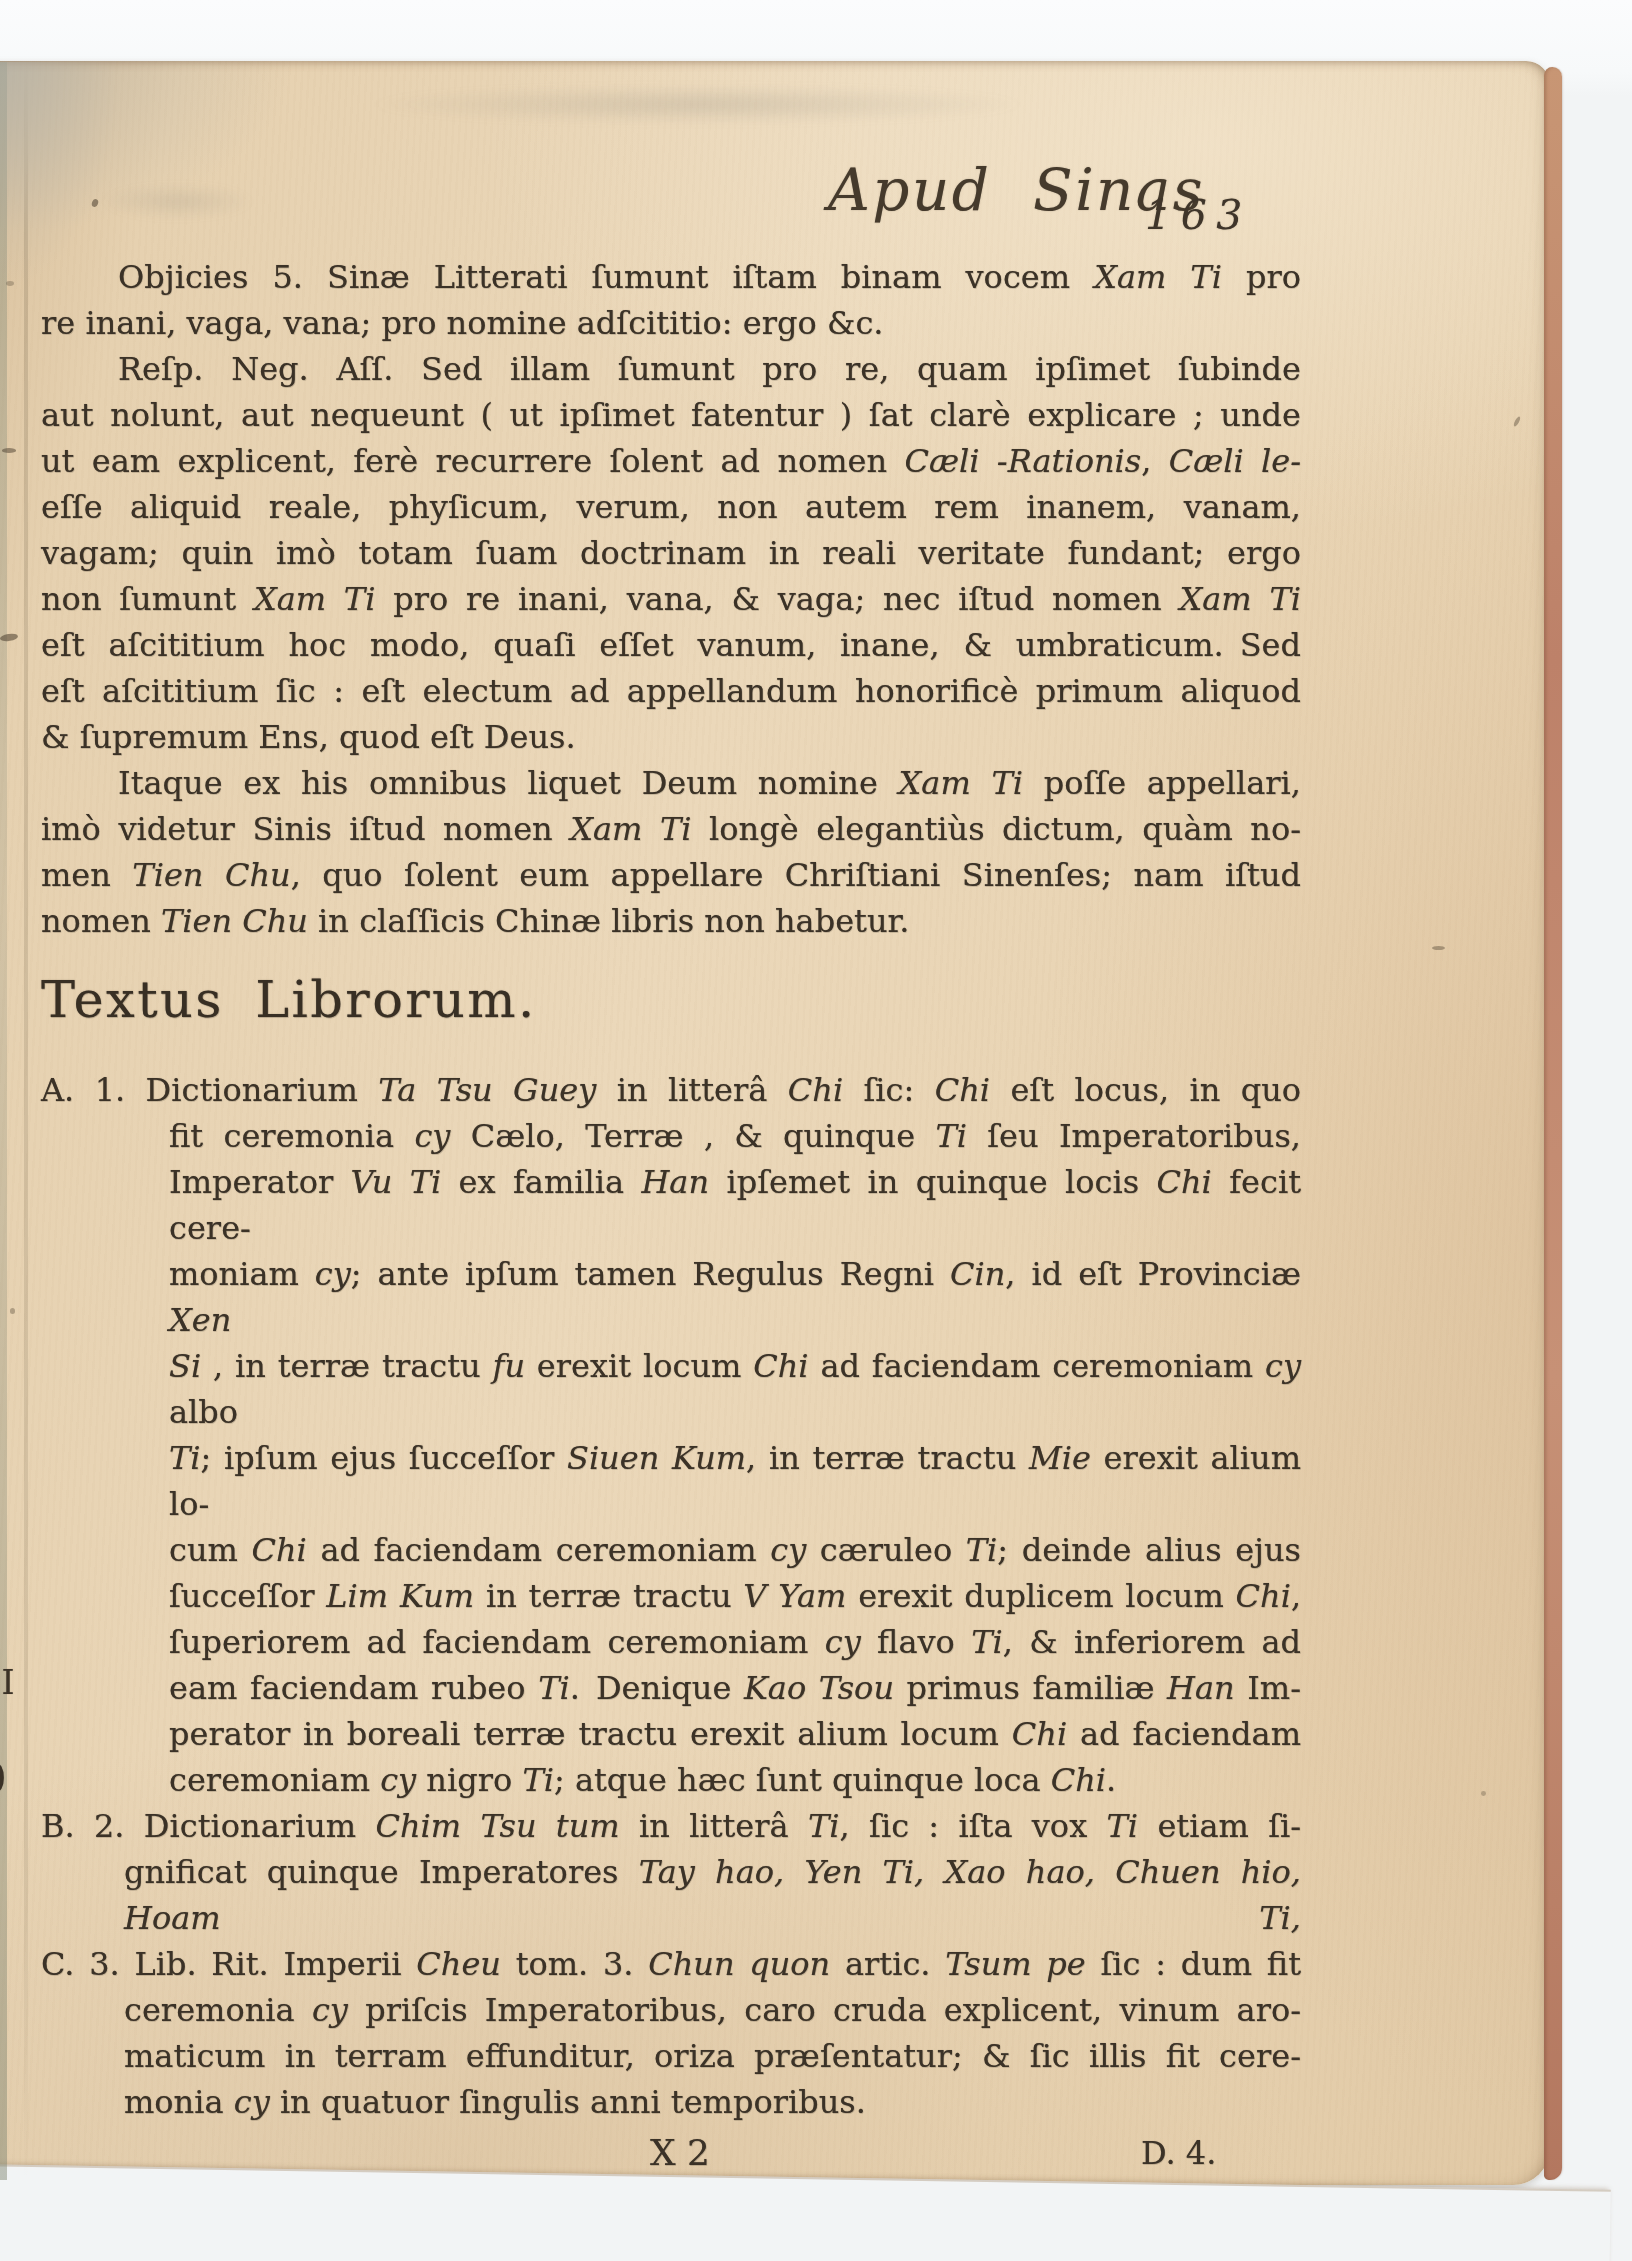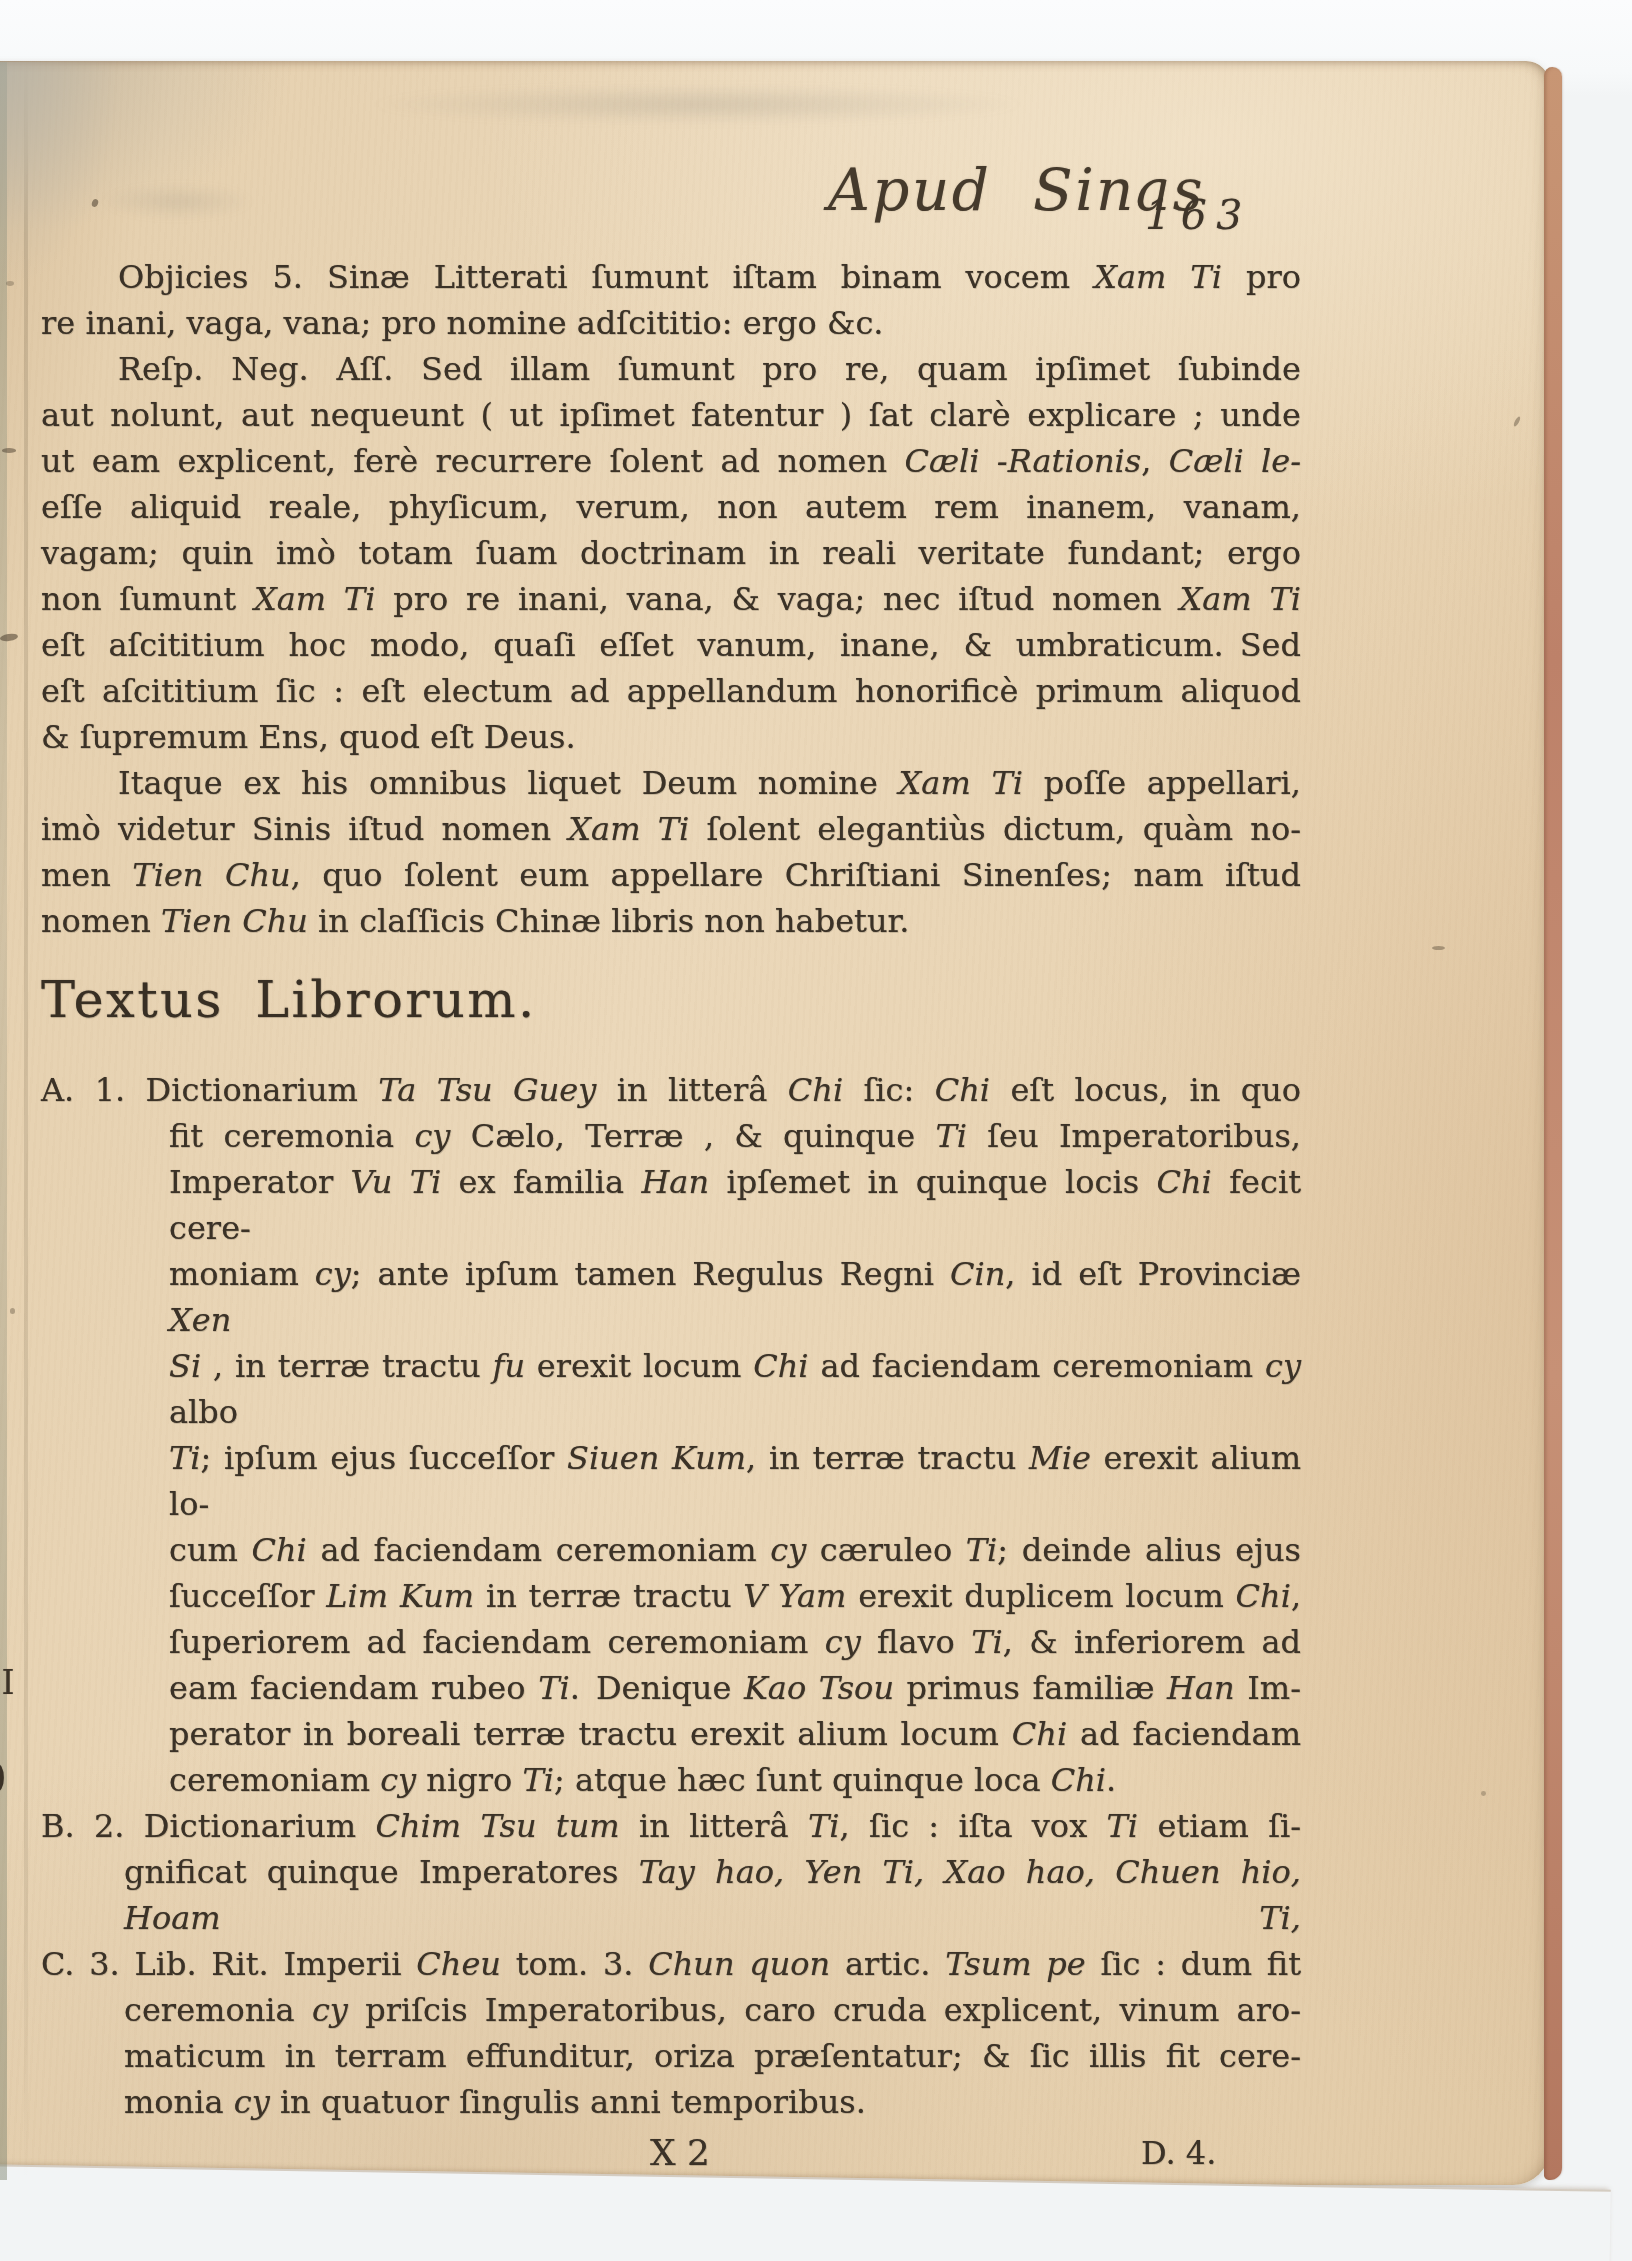--- a/index.html
+++ b/index.html
@@ -114,21 +114,21 @@
       <div class="line ind j"><span>Reſp. Neg. Aſſ. Sed illam ſumunt pro re, quam ipſimet ſubinde</span></div>
       <div class="line flush j"><span>aut nolunt, aut nequeunt ( ut ipſimet fatentur ) ſat clarè explicare ; unde</span></div>
       <div class="line flush j"><span>ut eam explicent, ferè recurrere ſolent ad nomen </span><span class="it">Cæli -Rationis</span><span>, </span><span class="it">Cæli le-</span></div>
       <div class="line flush j"><span>eſſe aliquid reale, phyſicum, verum, non autem rem inanem, vanam,</span></div>
       <div class="line flush j"><span>vagam; quin imò totam ſuam doctrinam in reali veritate fundant; ergo</span></div>
       <div class="line flush j"><span>non ſumunt </span><span class="it">Xam Ti</span><span> pro re inani, vana, &amp; vaga; nec iſtud nomen </span><span class="it">Xam Ti</span></div>
       <div class="line flush j"><span>eſt aſcititium hoc modo, quaſi eſſet vanum, inane, &amp; umbraticum. Sed</span></div>
       <div class="line flush j"><span>eſt aſcititium ſic : eſt electum ad appellandum honorificè primum aliquod</span></div>
       <div class="line flush"><span>&amp; ſupremum Ens, quod eſt Deus.</span></div>
       <div class="line ind j"><span>Itaque ex his omnibus liquet Deum nomine </span><span class="it">Xam Ti</span><span> poſſe appellari,</span></div>
-      <div class="line flush j"><span>imò videtur Sinis iſtud nomen </span><span class="it">Xam Ti</span><span> ſolent elegantiùs dictum, quàm no-</span></div>
+      <div class="line flush j"><span>imò videtur Sinis iſtud nomen </span><span class="it">Xam Ti</span><span> longè elegantiùs dictum, quàm no-</span></div>
       <div class="line flush j"><span>men </span><span class="it">Tien Chu</span><span>, quo ſolent eum appellare Chriſtiani Sinenſes; nam iſtud</span></div>
       <div class="line flush"><span>nomen </span><span class="it">Tien Chu</span><span> in claſſicis Chinæ libris non habetur.</span></div>
     </div>
   <div class="heading">Textus Librorum.</div>
   <div id="lines-b">
       <div class="line flush j"><span>A. 1. Dictionarium </span><span class="it">Ta Tsu Guey</span><span> in litterâ </span><span class="it">Chi</span><span> ſic: </span><span class="it">Chi</span><span> eſt locus, in quo</span></div>
       <div class="line contA j"><span>fit ceremonia </span><span class="it">cy</span><span> Cælo, Terræ , &amp; quinque </span><span class="it">Ti</span><span> ſeu Imperatoribus,</span></div>
       <div class="line contA j"><span>Imperator </span><span class="it">Vu Ti</span><span> ex familia </span><span class="it">Han</span><span> ipſemet in quinque locis </span><span class="it">Chi</span><span> fecit cere-</span></div>
       <div class="line contA j"><span>moniam </span><span class="it">cy</span><span>; ante ipſum tamen Regulus Regni </span><span class="it">Cin</span><span>, id eſt Provinciæ </span><span class="it">Xen</span></div>
       <div class="line contA j"><span class="it">Si</span><span> , in terræ tractu </span><span class="it">fu</span><span> erexit locum </span><span class="it">Chi</span><span> ad faciendam ceremoniam </span><span class="it">cy</span><span> albo</span></div>

